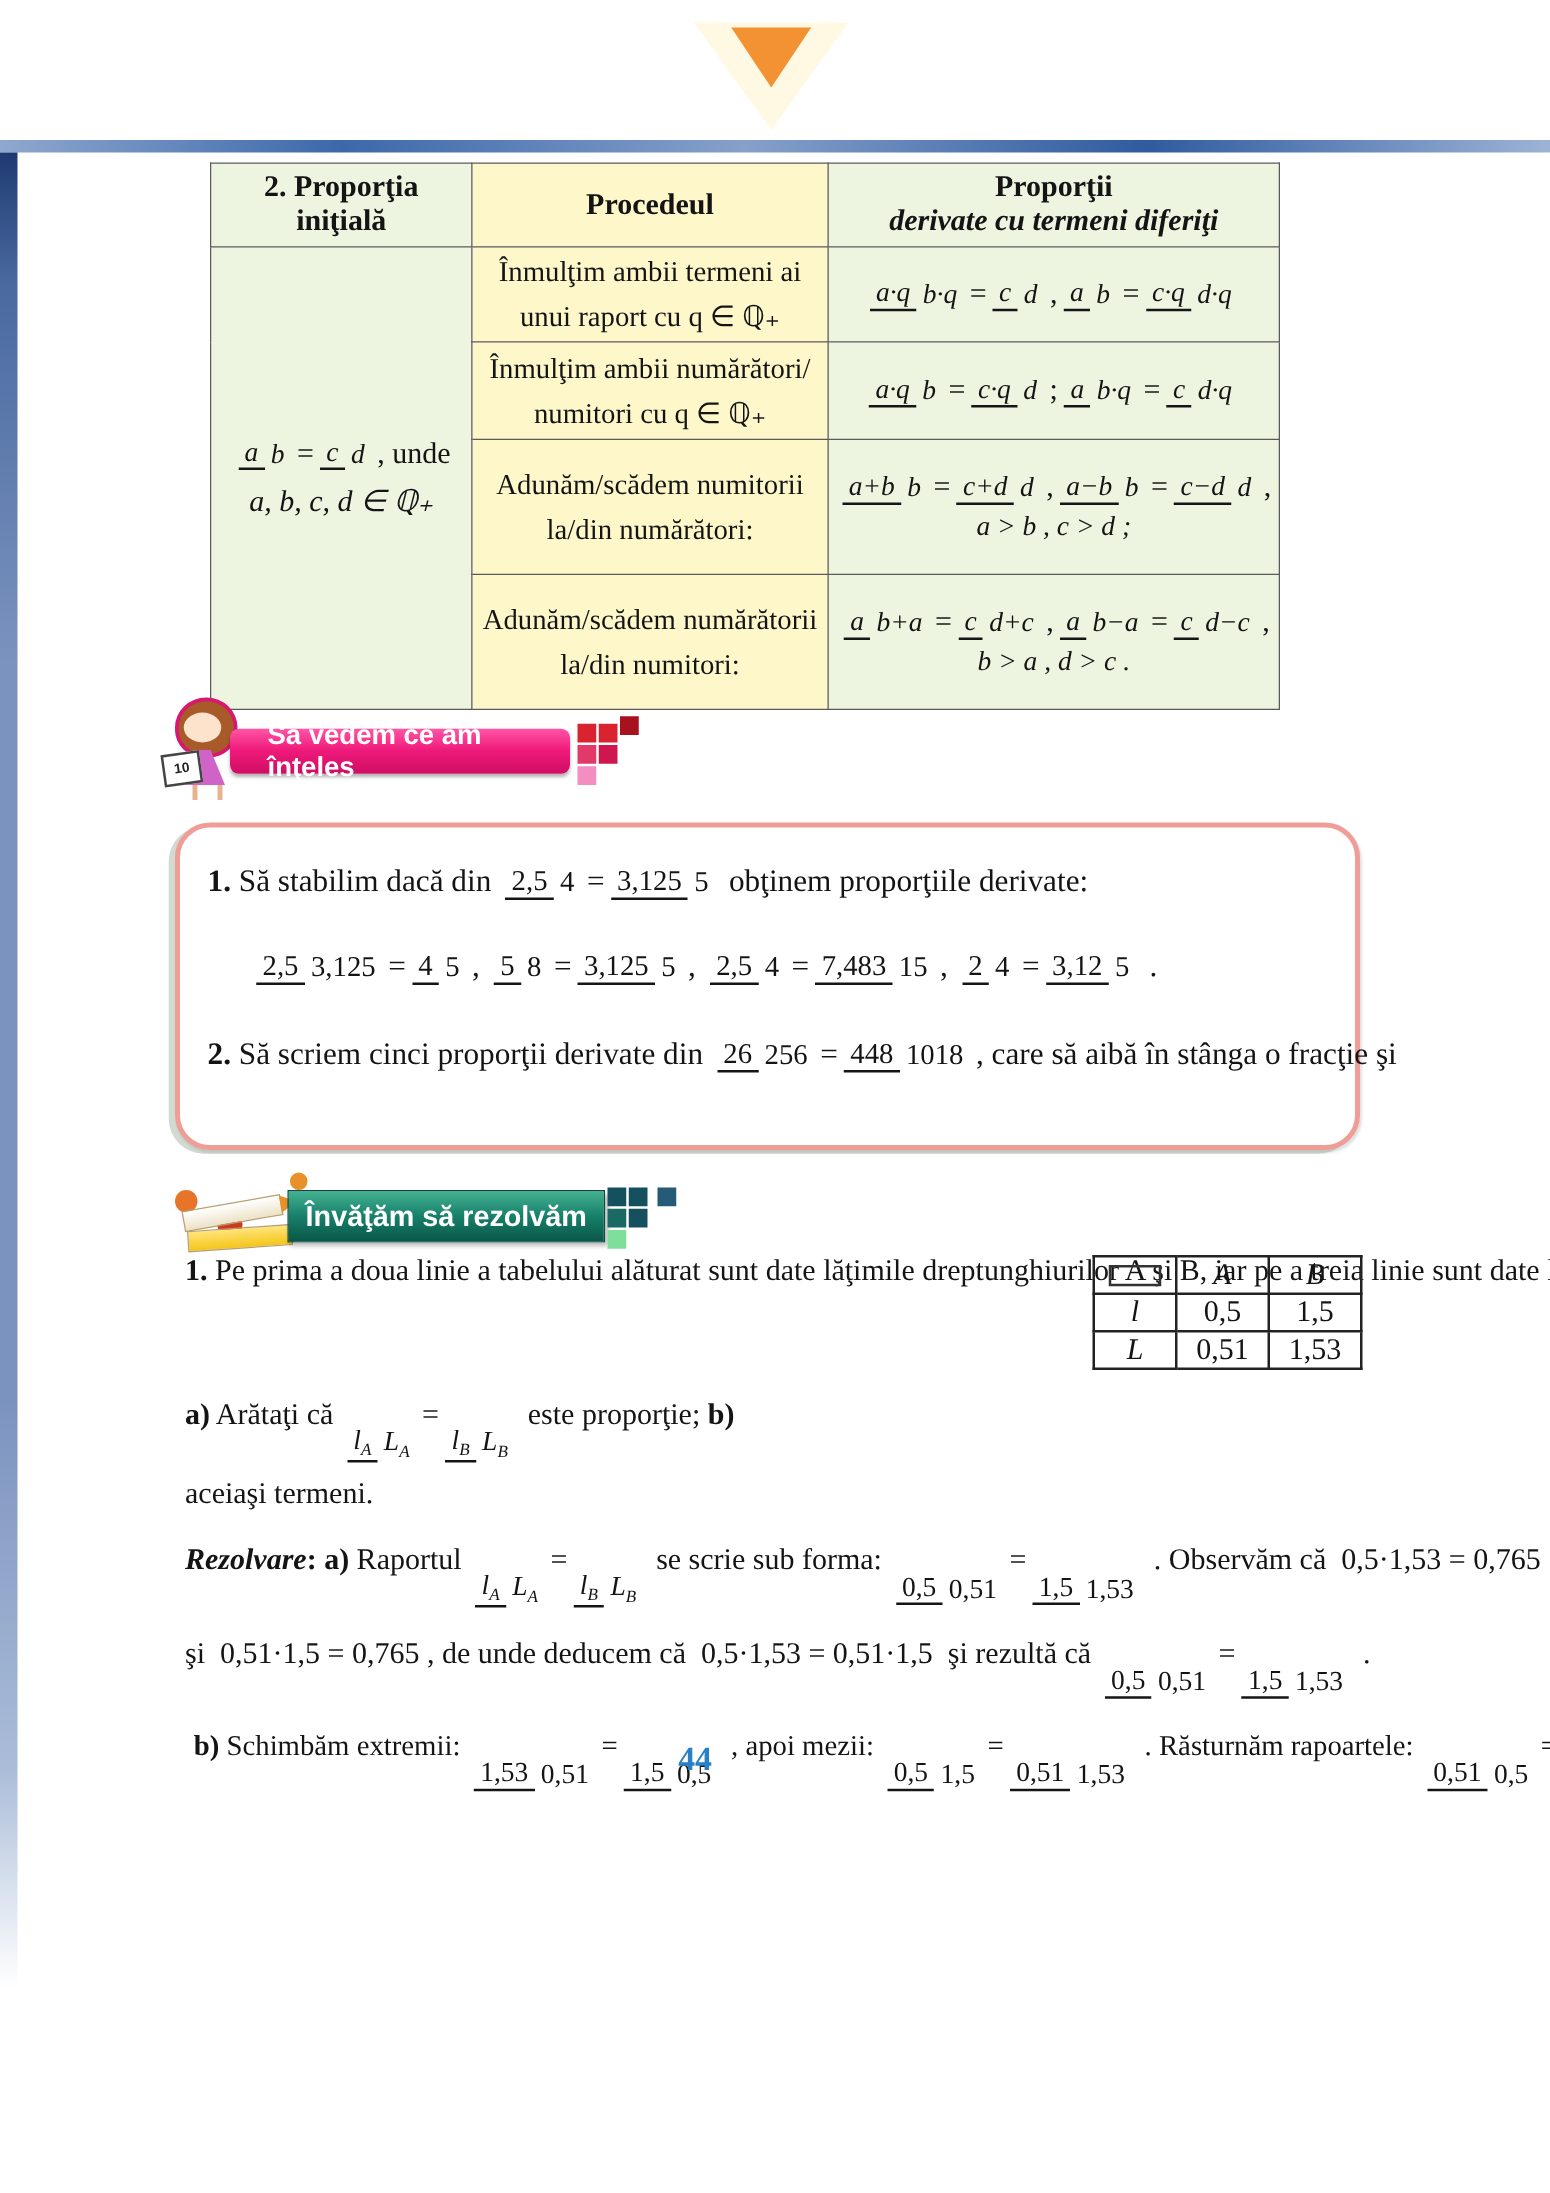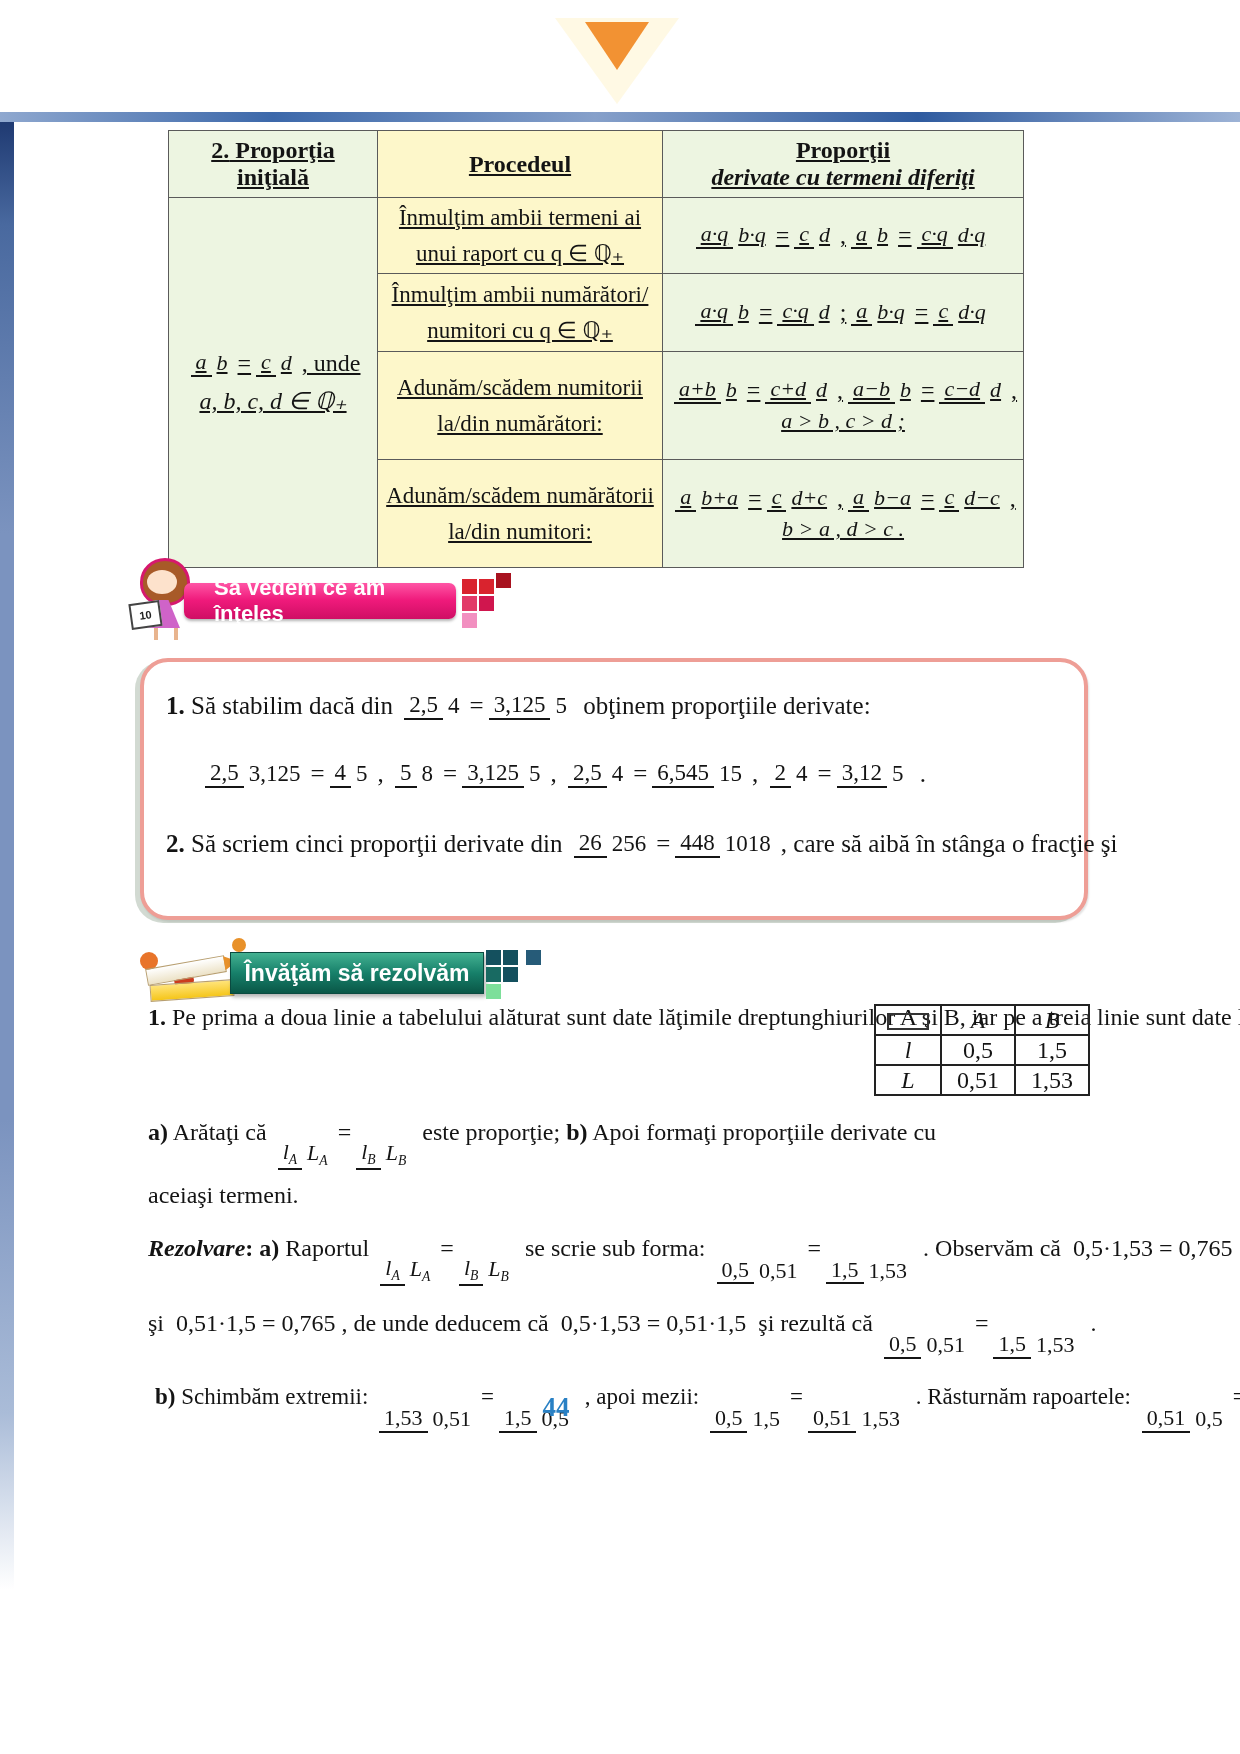--- a/index.html
+++ b/index.html
@@ -30,21 +30,21 @@
   .frac{display:inline-flex;flex-direction:row;align-items:center;margin:0 5px;line-height:1.12;}
   .frac .num{border-bottom:2px solid #151515;padding:0 5px;}
   .frac .den{padding:0 5px;}
   .var{font-style:italic;}
   .tok{white-space:pre;}
   .tok-b{font-weight:bold;white-space:pre;}
   .tok-bi{font-weight:bold;font-style:italic;white-space:pre;}
   sub{font-size:.62em;}
 
   
-  .main-table{position:absolute;left:168px;top:130px;border-collapse:collapse;text-decoration:underline;}
+  .main-table{position:absolute;left:168px;top:130px;border-collapse:collapse;}
   .main-table td{border:1.6px solid #5a5a5a;vertical-align:middle;text-align:center;padding:2px 6px;}
   .c1{background:#edf5e1;width:196px;}
   .c2{background:#fdf7ca;width:272px;}
   .c3{background:#edf5e1;width:288px;}
   .th{font-weight:bold;font-size:24px;height:62px;}
   .proc{font-size:23px;line-height:1.55;}
   .tbl-math .frac{font-size:22px;}
   .tbl-math .tok, .tbl-math .tok-i{font-size:24px;}
   .cond{font-style:italic;font-size:22px;margin-top:4px;}
   .r1{height:76px;} .r2{height:78px;} .r3{height:108px;} .r4{height:108px;}
@@ -337,21 +337,21 @@
           <span class="num">3,125</span>
           <span class="den">5</span>
         </span>
         <span class="tok">, </span>
         <span class="frac">
           <span class="num">2,5</span>
           <span class="den">4</span>
         </span>
         <span class="tok">=</span>
         <span class="frac">
-          <span class="num">6,545</span>
+          <span class="num">7,483</span>
           <span class="den">15</span>
         </span>
         <span class="tok">, </span>
         <span class="frac">
           <span class="num">2</span>
           <span class="den">4</span>
         </span>
         <span class="tok">=</span>
         <span class="frac">
           <span class="num">3,12</span>
@@ -427,21 +427,20 @@
         <span class="num var">l<sub>A</sub></span>
         <span class="den var">L<sub>A</sub></span>
       </span>
       <span class="tok">=</span>
       <span class="frac">
         <span class="num var">l<sub>B</sub></span>
         <span class="den var">L<sub>B</sub></span>
       </span>
       <span class="tok"> este proporţie; </span>
       <span class="tok-b">b)</span>
-      <span class="tok"> Apoi formaţi proporţiile derivate cu</span>
     </div>
   <div class="plainline l-ab2">aceiaşi termeni.</div>
   <div class="sline l-rez">
       <span class="tok-bi">Rezolvare</span>
       <span class="tok-b">: a)</span>
       <span class="tok"> Raportul </span>
       <span class="frac">
         <span class="num var">l<sub>A</sub></span>
         <span class="den var">L<sub>A</sub></span>
       </span>

